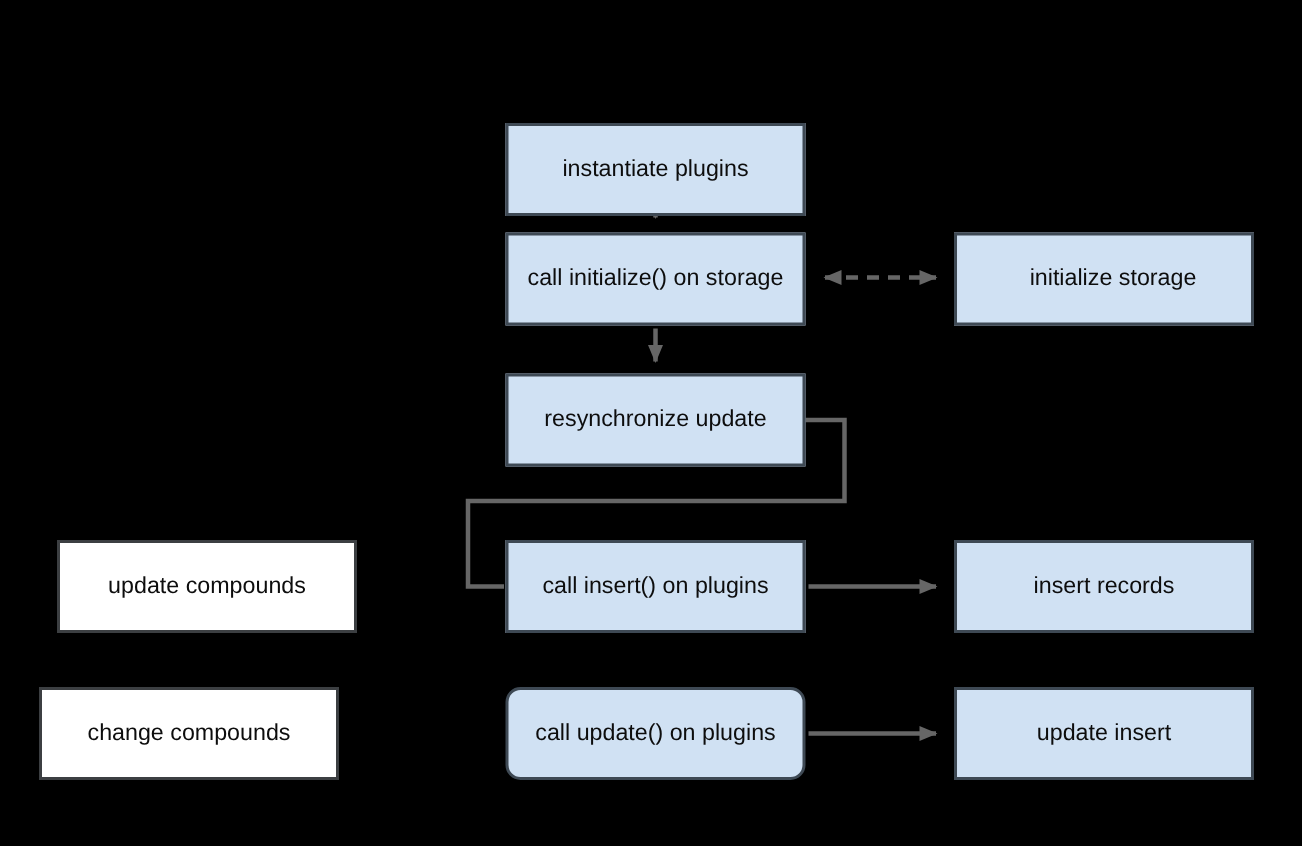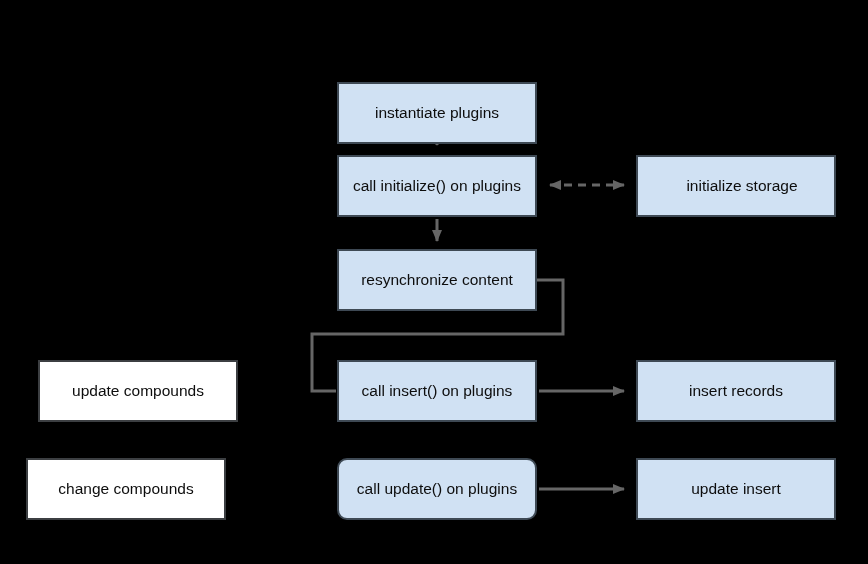--- a/index.html
+++ b/index.html
@@ -60,25 +60,25 @@
 
     <path class="edge" d="M537,280 L563,280 L563,334 L312,334 L312,391 L336,391"></path>
 
     <path class="edge" d="M539,391 L624,391" marker-end="url(#ah)"></path>
 
     <path class="edge" d="M539,489 L624,489" marker-end="url(#ah)"></path>
   </svg>
 
   <div class="node" style="left:337px;top:59px;margin-top:23px;">instantiate plugins</div>
 
-  <div class="node" style="left:337px;top:155px;">call initialize() on plugins</div>
+  <div class="node" style="left:337px;top:155px;">call initialize() on storage</div>
 
   <div class="node" style="left:636px;top:155px;padding-left:24px;">initialize storage</div>
 
-  <div class="node" style="left:337px;top:249px;">resynchronize content</div>
+  <div class="node" style="left:337px;top:249px;">resynchronize update</div>
 
   <div class="node node--white" style="left:38px;top:360px;">update compounds</div>
 
   <div class="node" style="left:337px;top:360px;text-align:center;">call insert() on plugins</div>
 
   <div class="node" style="left:636px;top:360px;">insert records</div>
 
   <div class="node node--white" style="left:26px;top:458px;">change compounds</div>
 
   <div class="node" style="left:337px;top:458px;border-radius:10px;">call update() on plugins</div>

